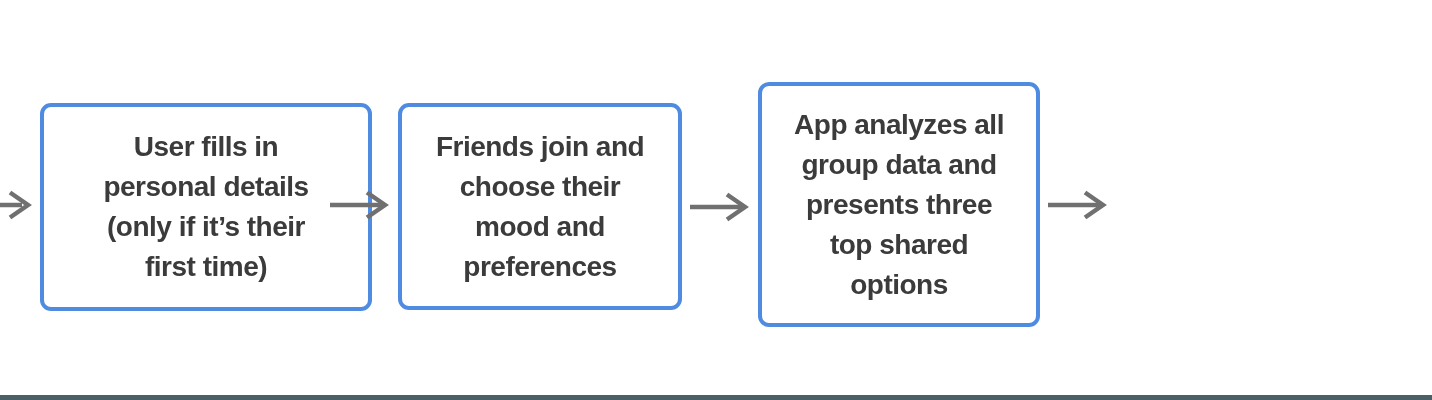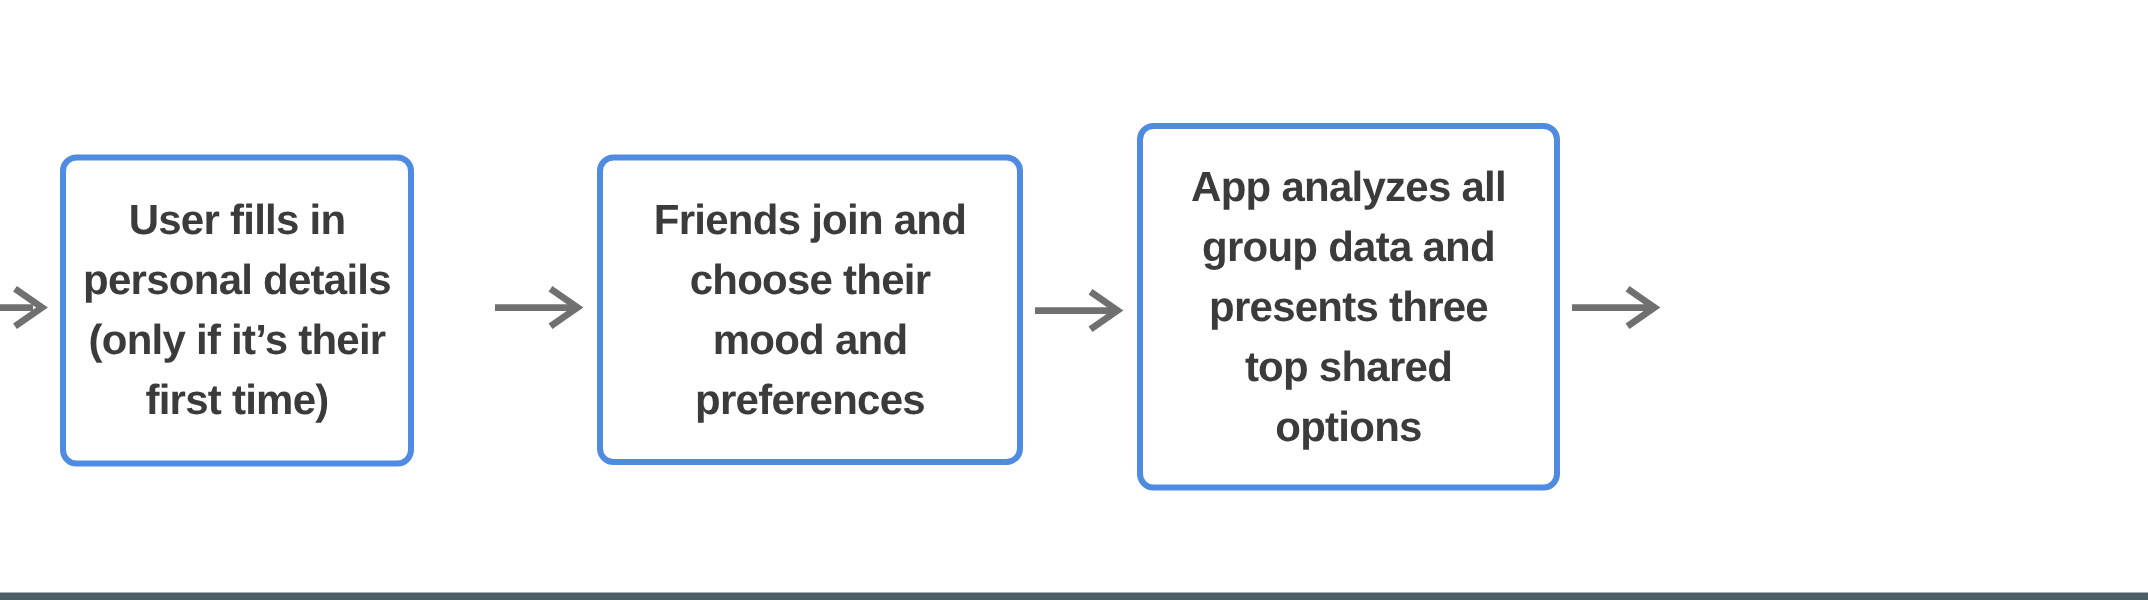--- a/index.html
+++ b/index.html
@@ -28,21 +28,21 @@
   .step-text {
     display: block;
     white-space: pre-line;
     font-weight: bold;
     font-size: 28px;
     line-height: 40px;
     letter-spacing: -0.5px;
     color: var(--step-text, #3b3b3b);
   }
 
-  .s1 { left: 40px;   top: 103px; width: 236px; height: 208px; }
+  .s1 { left: 40px;   top: 103px; width: 332px; height: 208px; }
   .s2 { left: 398px;  top: 103px; width: 284px; height: 207px; }
   .s3 { left: 758px;  top: 82px;  width: 282px; height: 245px; }
   .s4 { left: 1115px; top: 103px; width: 293px; height: 205px; }
 
   .arrow {
     position: absolute;
     color: var(--arrow, #707070);
   }
   .a0 { left: 0px;    top: 187px; }
   .a1 { left: 330px;  top: 187px; }

